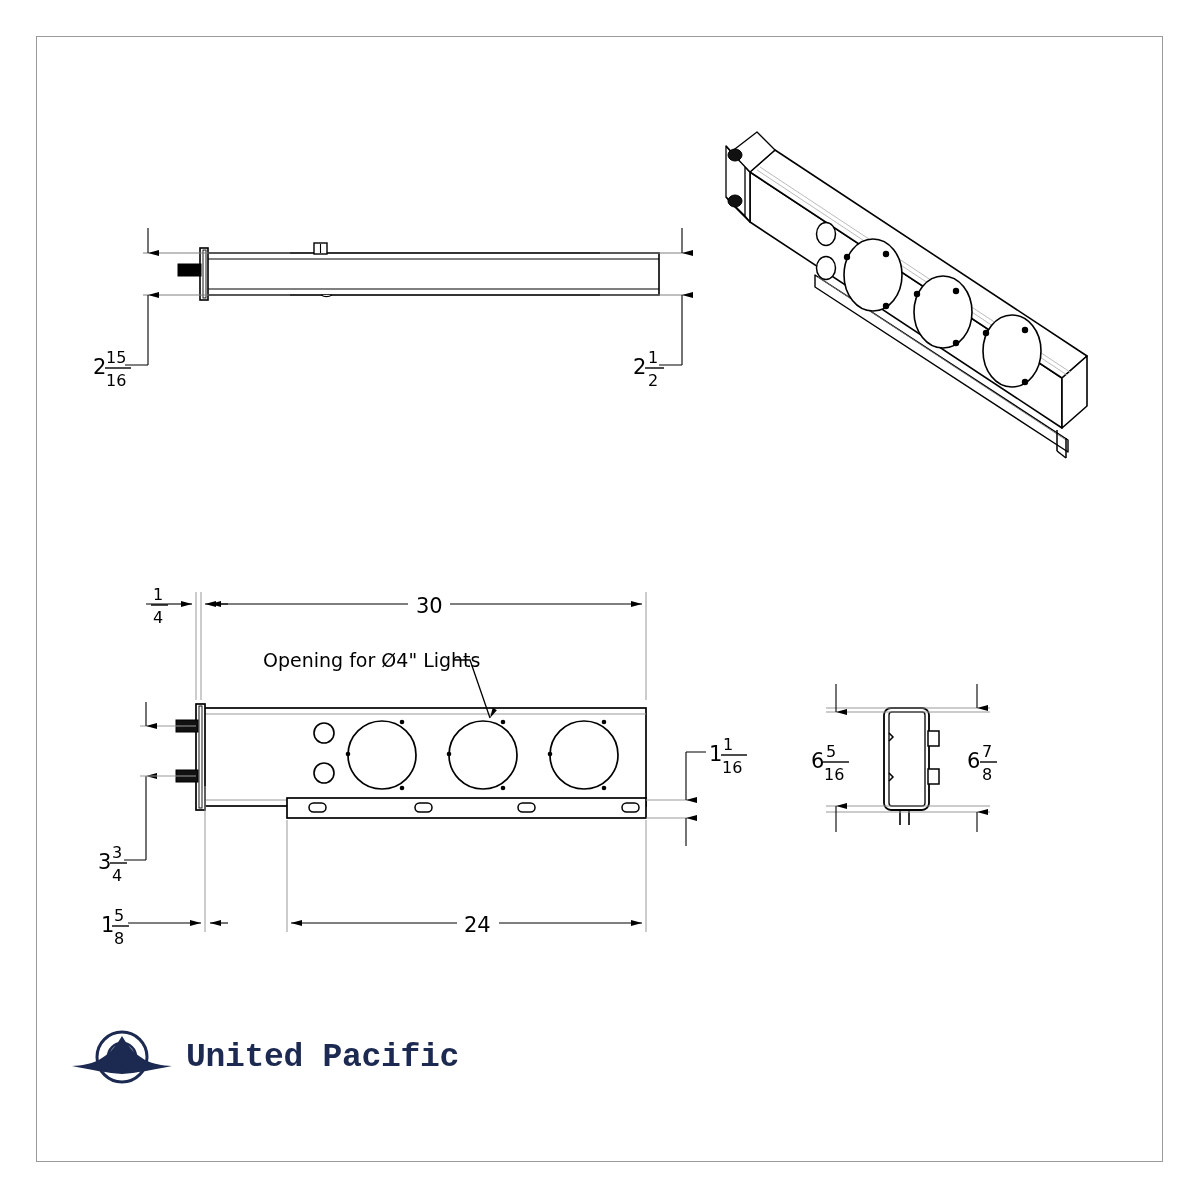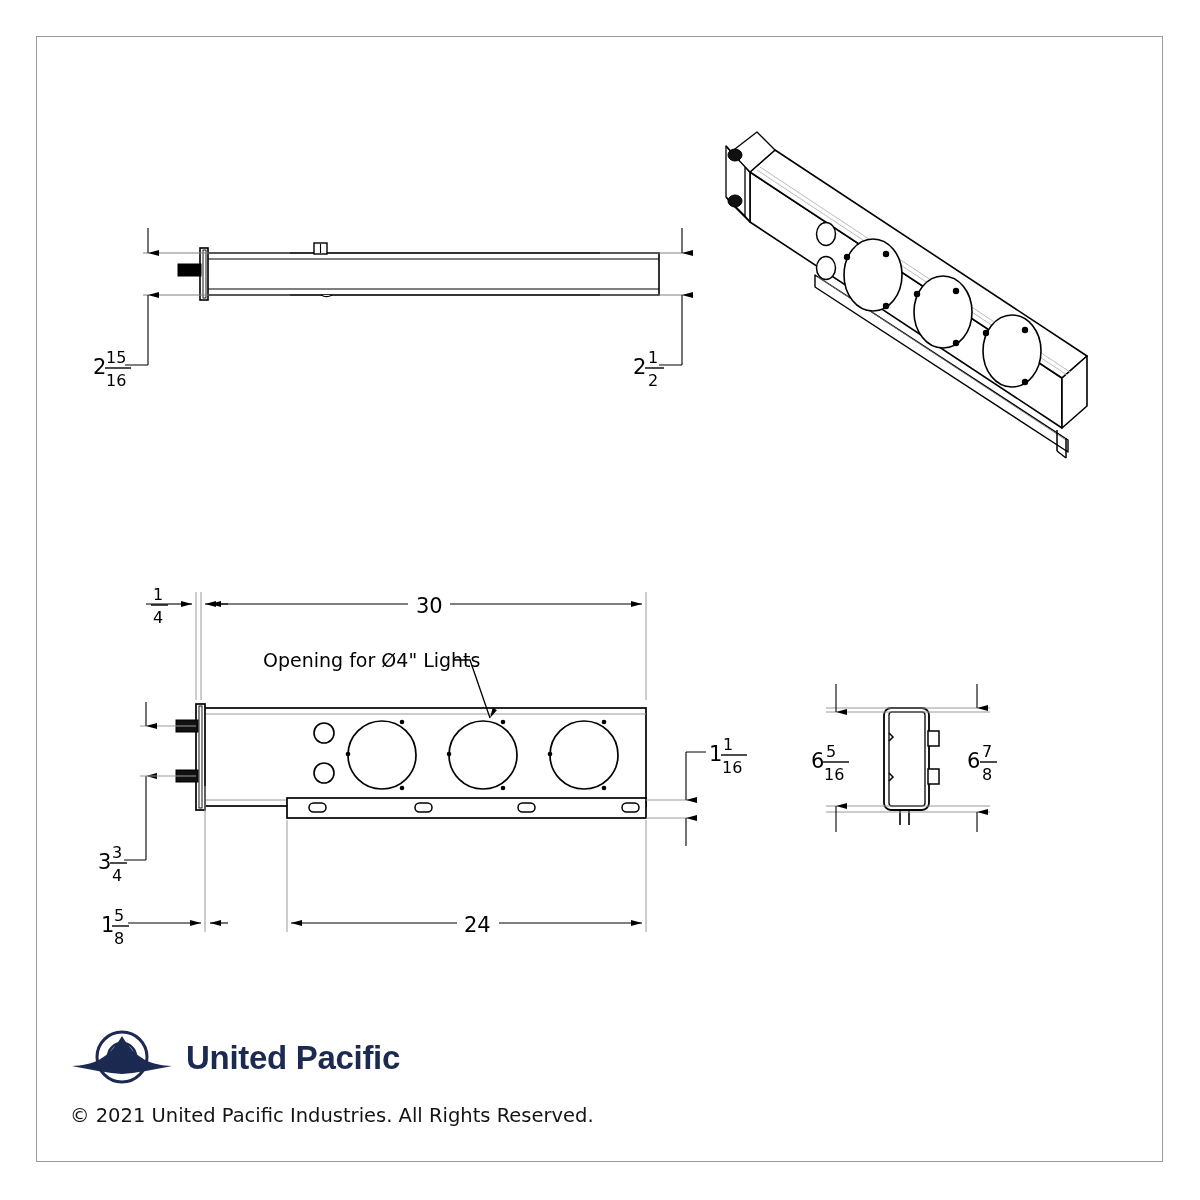--- a/index.html
+++ b/index.html
@@ -11,21 +11,21 @@
   svg{position:absolute;left:0;top:0;width:1200px;height:1200px;overflow:visible;}
   .dimtxt{font-size:21px;font-family:"DejaVu Sans","Liberation Sans",sans-serif;fill:#000;}
   .notetxt{font-size:19px;font-family:"DejaVu Sans","Liberation Sans",sans-serif;fill:#000;}
   .fracnum{font-size:16px;}
   
   #footer{position:absolute;left:70px;top:1024px;width:700px;}
   .logo-row{display:flex;align-items:center;height:66px;}
   .logo-mark{width:110px;height:66px;position:relative;flex:0 0 auto;}
   .logo-word{font-size:33px;font-weight:bold;color:#1c2951;
              letter-spacing:-0.3px;margin-left:6px;line-height:1;
-             font-family:Liberation Sans, sans-serif;}
+             font-family:Liberation Mono, monospace;}
   .copyright{font-size:19.5px;color:#141414;margin-top:14px;
              font-family:"DejaVu Sans","Liberation Sans",sans-serif;}
 </style>
 </head>
 <body>
 
 <div id="sheet">
   <div class="frame"></div>
 
   <svg viewBox="0 0 1200 1200">
@@ -285,15 +285,14 @@
         <svg viewBox="0 0 110 66" style="position:absolute;left:0;top:0;width:110px;height:66px;">
           <circle cx="52" cy="33" r="25" fill="none" stroke="#1c2951" stroke-width="3"></circle>
           <path d="M2,42 C22,41 38,36 52,12 C66,36 82,41 102,42 C82,46 66,49 52,50 C38,49 22,46 2,42 Z" fill="#1c2951"></path>
           <circle cx="52" cy="33" r="14" fill="none" stroke="#1c2951" stroke-width="2.6"></circle>
           <path d="M45,26 L45,36 a5,5 0 0 0 10,0 L55,26" fill="none" stroke="#1c2951" stroke-width="2.6"></path>
           <path d="M50,29 L50,44 M50,29 L57,29 a4.5,4.5 0 0 1 0,9 L50,38" fill="none" stroke="#1c2951" stroke-width="2.6"></path>
         </svg>
       </div>
       <div class="logo-word">United Pacific</div>
     </div>
-    <div class="copyright">© 2021 United Pacific Industries. All Rights Reserved.</div>
   </div>
 </div>
 
 </body></html>

